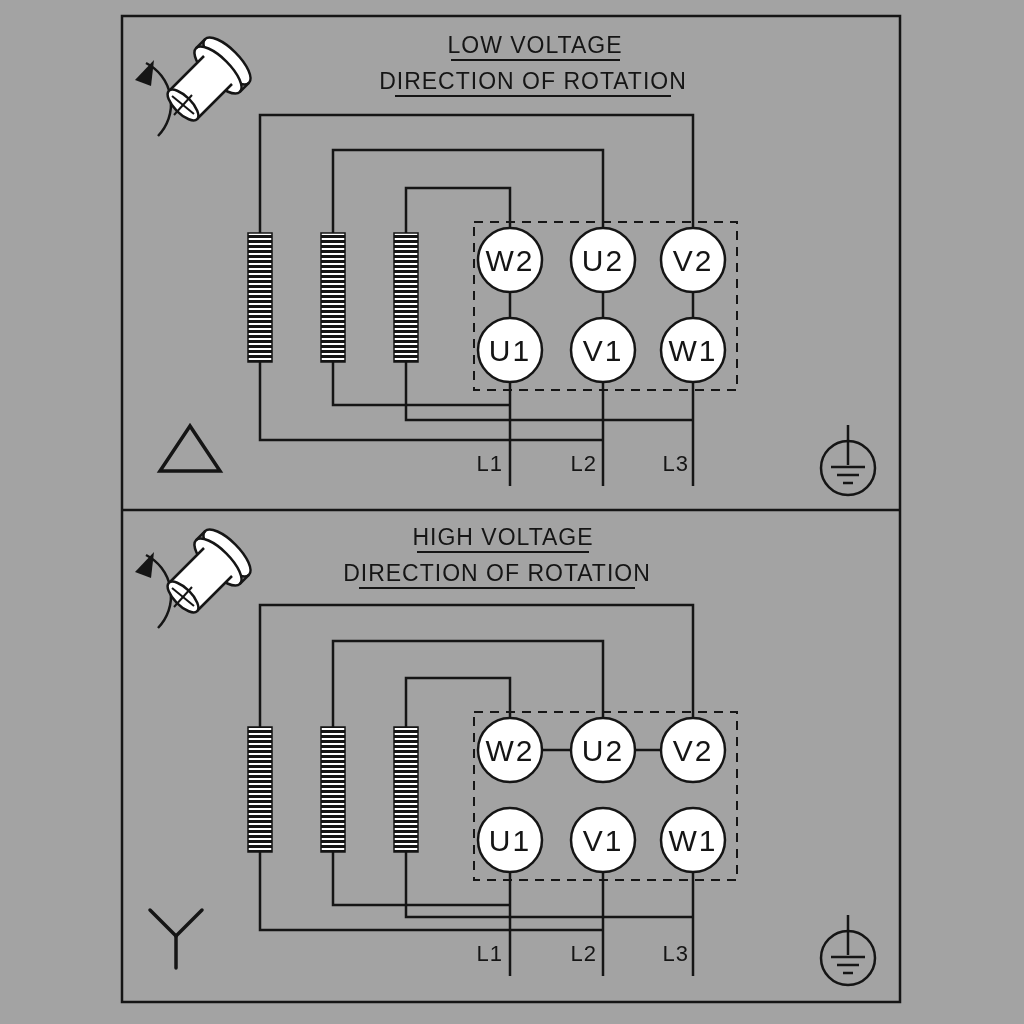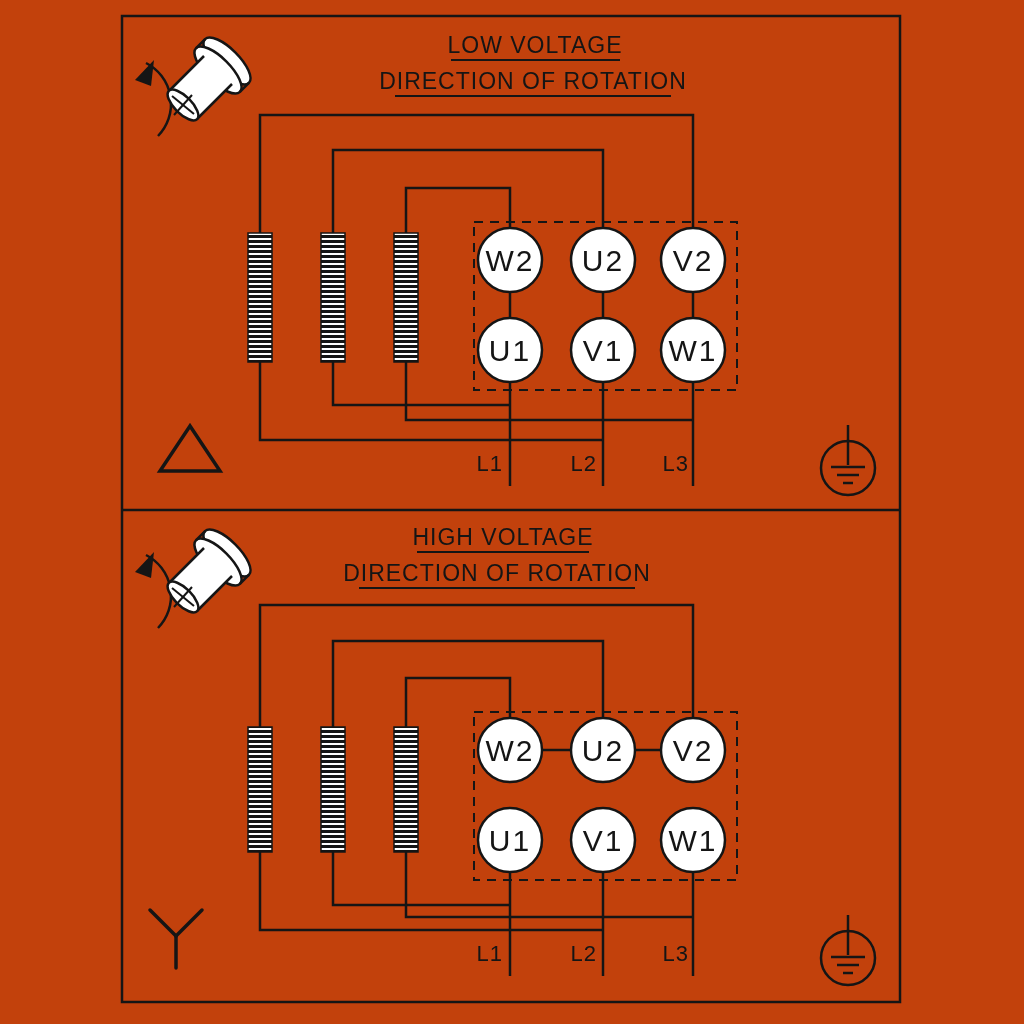--- a/index.html
+++ b/index.html
@@ -1,16 +1,16 @@
 <!DOCTYPE html>
 <html><head>
 <meta charset="utf-8">
 <style>
   html,body{margin:0;padding:0;background:#ffffff;}
-  .page{position:relative;width:1024px;height:1024px;background:#c2410c;
+  .page{position:relative;width:1024px;height:1024px;background:#a3a3a3;
         font-family:"Liberation Sans",sans-serif;overflow:hidden;}
   svg{position:absolute;left:0;top:0;}
   .wire{stroke:#151515;fill:none;stroke-width:2.5;}
   .thin{stroke:#151515;fill:none;stroke-width:2;}
   .thick{stroke:#151515;fill:none;stroke-width:3.5;}
   .circle{fill:#ffffff;stroke:#151515;stroke-width:2.5;}
   .dashed{fill:none;stroke:#151515;stroke-width:2;stroke-dasharray:9 7;}
   .coil{fill:url(#coilHatch);stroke:#151515;stroke-width:1.5;}
   text{fill:#151515;}
   .title{font-size:23px;letter-spacing:1px;}

